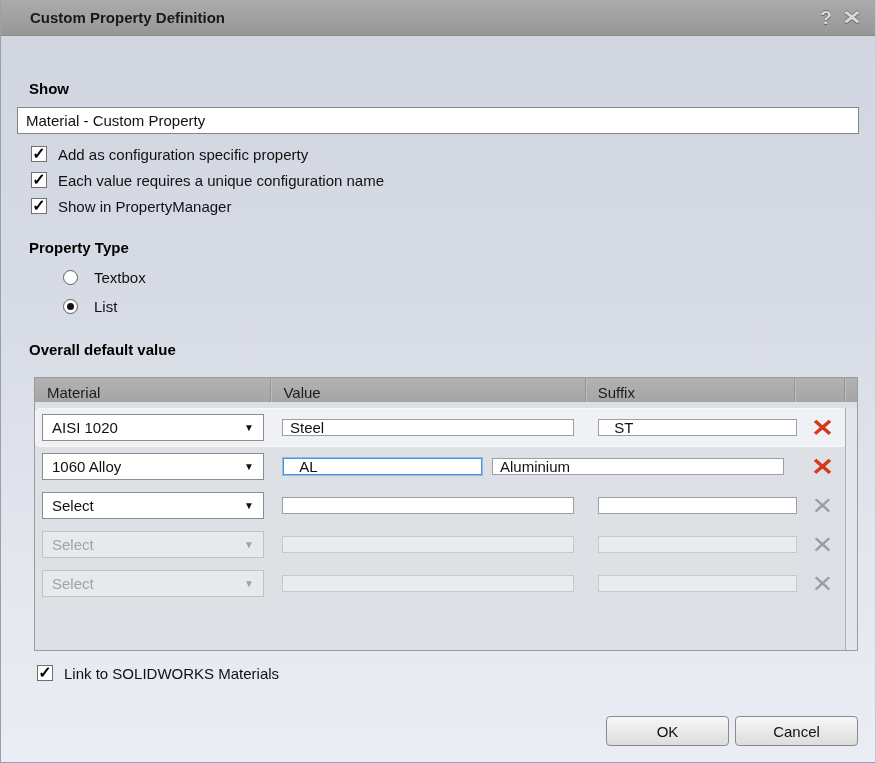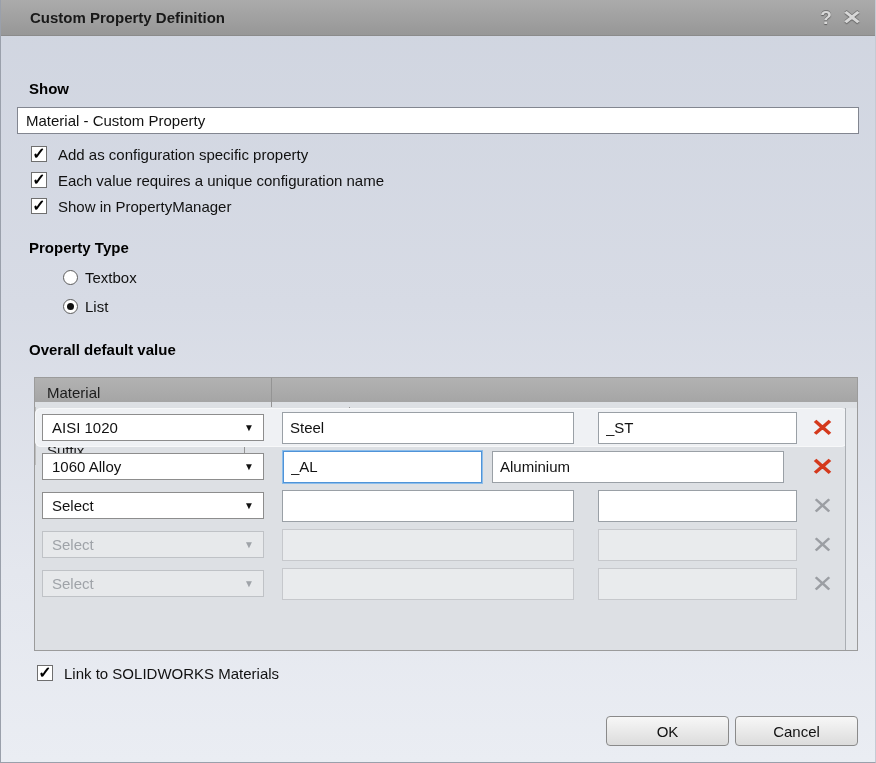--- a/index.html
+++ b/index.html
@@ -40,37 +40,37 @@
   
   .cb-row { position:absolute; display:flex; align-items:center; gap:11px; height:18px; cursor:default; }
   .cb-box {
     width:16px; height:16px; background:#fff; border:1px solid #6f6f6f;
     display:flex; align-items:center; justify-content:center;
     font-size:16px; line-height:14px; font-weight:bold; color:#000;
   }
   .cb-label { font-size:15px; color:#111; white-space:nowrap; }
 
   
-  .radio-row { position:absolute; display:flex; align-items:center; gap:7px; height:18px; cursor:default; }
+  .radio-row { position:absolute; display:flex; align-items:center; gap:16px; height:18px; cursor:default; }
   .radio-circle {
     width:15px; height:15px; border-radius:50%; background:#fff;
     border:1px solid #5c5c5c; position:relative;
   }
   .radio-circle.selected::after {
     content:""; position:absolute; left:3px; top:3px; width:7px; height:7px;
     border-radius:50%; background:#111;
   }
   .radio-label { font-size:15px; color:#111; }
 
   
   .table {
     position:absolute; left:33px; top:377px; width:824px; height:274px;
     border:1px solid #9b9b9b; background:#dde0e4;
   }
-  .thead { display:flex; height:24px; background:linear-gradient(180deg,#b2b2b2,#a5a5a5);flex-direction:column; }
+  .thead { display:flex; height:24px; background:linear-gradient(180deg,#b2b2b2,#a5a5a5); }
   .th {
     font-size:15px; color:#1c1c1c; line-height:29px; padding-left:12px;
     border-right:1px solid #949494; box-shadow:1px 0 0 #bdbdbd inset; white-space:nowrap;
   }
   .th:first-child { box-shadow:none; }
   .th-material { width:237px; }
   .th-value    { width:315px; }
   .th-suffix   { width:210px; }
   .th-del      { width:50px;  padding-left:0; }
   .th-strip    { width:12px;  padding-left:0; border-right:none; }
@@ -93,21 +93,21 @@
     margin-left:7px; width:222px; height:27px; background:#fff;
     border:1px solid #8d8d8d; display:flex; align-items:center;
     padding:0 9px; font-size:15px; color:#111; cursor:default;
   }
   .combo .combo-arrow { margin-left:auto; font-size:10px; color:#111; }
   .combo.disabled { background:#e7e9eb; border-color:#bfc2c6; color:#9fa3a8; }
   .combo.disabled .combo-arrow { color:#9fa3a8; }
 
   .cell-input {
     height:17px; border:1px solid #9aa0a6; background:#fff;
-    font-family:inherit; font-size:15px; padding:15px 7px; color:#111;
+    font-family:inherit; font-size:15px; padding:0 7px; color:#111;
   }
   .c-value  .cell-input { margin-left:10px; width:292px; }
   .c-suffix .cell-input { margin-left:9px;  width:199px; }
   .cell-input:disabled { background:#e9ebed; border-color:#c6c8cc; }
   .cell-input.focused { border:1px solid #4f93d8; box-shadow:0 0 0 1px #8cbdea; }
 
   .del-x { font-size:25px; line-height:25px; cursor:default; }
   .del-x.red  { color:#d4391c; font-weight:bold; transform:scale(1.1,0.95); }
   .del-x.gray { color:#9b9ea3; font-weight:normal; transform:scale(1.05,0.95); }
 

